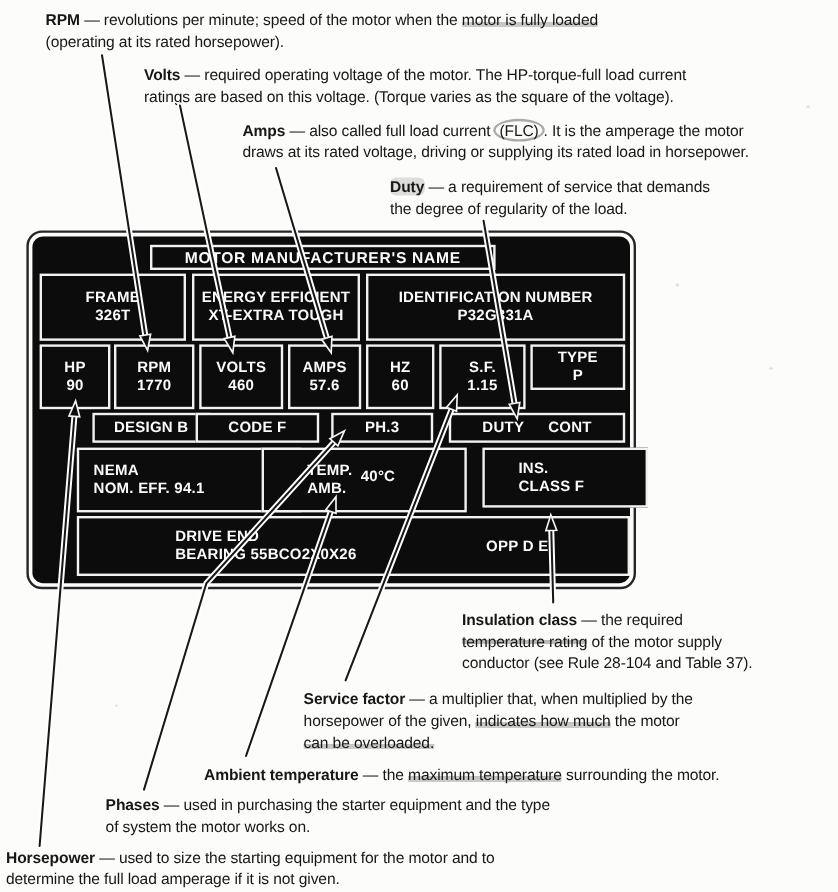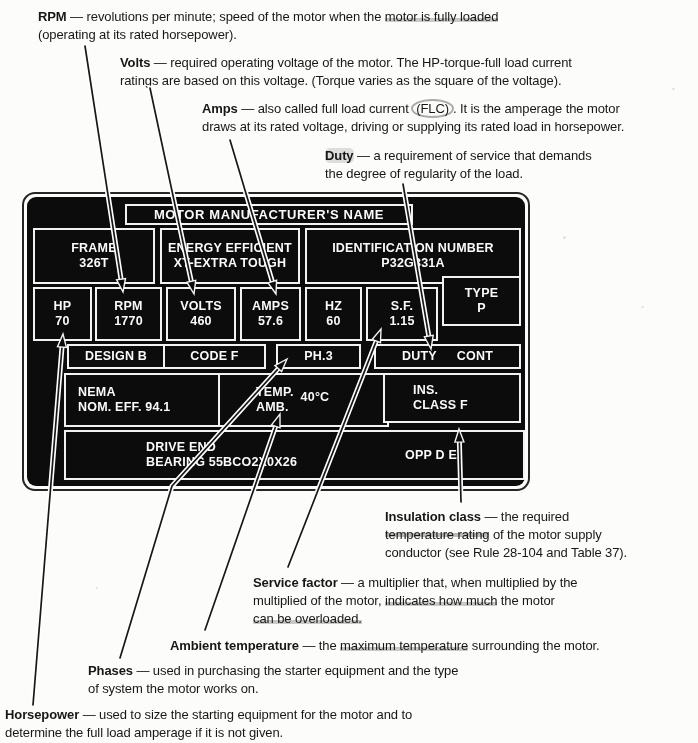--- a/index.html
+++ b/index.html
@@ -59,21 +59,21 @@
   </div>
 
   <div class="ann" style="left:385px;top:508px">
     <div class="ln"><span class="term">Insulation class</span> <span>— the required</span></div>
     <div class="ln"><span class="sm-strike">temperature rating</span><span> of the motor supply</span></div>
     <div class="ln">conductor (see Rule 28-104 and Table 37).</div>
   </div>
 
   <div class="ann" style="left:253px;top:574px">
     <div class="ln"><span class="term">Service factor</span> <span>— a multiplier that, when multiplied by the</span></div>
-    <div class="ln"><span>multiplied of the motor, </span><span class="sm-u">indicates how much</span><span> the motor</span></div>
+    <div class="ln"><span>horsepower of the given, </span><span class="sm-u">indicates how much</span><span> the motor</span></div>
     <div class="ln"><span class="sm-u">can be overloaded.</span></div>
   </div>
 
   <div class="ann" style="left:170px;top:637px">
     <div class="ln"><span class="term">Ambient temperature</span> <span>— the </span><span class="sm-u">maximum temperature</span><span> surrounding the motor.</span></div>
   </div>
 
   <div class="ann" style="left:88px;top:662px">
     <div class="ln"><span class="term">Phases</span> <span>— used in purchasing the starter equipment and the type</span></div>
     <div class="ln">of system the motor works on.</div>
@@ -102,21 +102,21 @@
         <div>ENERGY EFFICIENT</div>
         <div>XT-EXTRA TOUGH</div>
       </div>
       <div class="cell" style="left:278px;top:31px;width:216px;height:56px">
         <div>IDENTIFICATION NUMBER</div>
         <div>P32G331A</div>
       </div>
 
       <div class="cell" style="left:6px;top:90px;width:59px;height:54px">
         <div>HP</div>
-        <div>70</div>
+        <div>90</div>
       </div>
       <div class="cell" style="left:68px;top:90px;width:67px;height:54px">
         <div>RPM</div>
         <div>1770</div>
       </div>
       <div class="cell" style="left:139px;top:90px;width:70px;height:54px">
         <div>VOLTS</div>
         <div>460</div>
       </div>
       <div class="cell" style="left:213px;top:90px;width:61px;height:54px">
@@ -124,45 +124,45 @@
         <div>57.6</div>
       </div>
       <div class="cell" style="left:278px;top:90px;width:57px;height:54px">
         <div>HZ</div>
         <div>60</div>
       </div>
       <div class="cell" style="left:339px;top:90px;width:72px;height:54px">
         <div>S.F.</div>
         <div>1.15</div>
       </div>
-      <div class="cell" style="left:415px;top:79px;width:79px;height:50px">
+      <div class="cell" style="left:415px;top:90px;width:79px;height:38px">
         <div>TYPE</div>
         <div>P</div>
       </div>
 
-      <div class="cell rowline" style="left:40px;top:147px;width:98px;height:25px">DESIGN B</div>
+      <div class="cell rowline" style="left:50px;top:147px;width:98px;height:25px">DESIGN B</div>
       <div class="cell rowline" style="left:136px;top:147px;width:103px;height:25px">CODE F</div>
       <div class="cell rowline" style="left:249px;top:147px;width:85px;height:25px">PH.3</div>
       <div class="cell rowline" style="left:347px;top:147px;width:147px;height:25px">
         <span>DUTY</span>
         <span style="margin-left:20px">CONT</span>
       </div>
 
       <div class="cell left" style="left:37px;top:176px;width:187px;height:54px;padding-left:12px">
         <div>NEMA</div>
         <div>NOM. EFF. 94.1</div>
       </div>
       <div class="cell rowline" style="left:191px;top:176px;width:171px;height:54px;justify-content:flex-start;padding-left:36px">
         <div>
           <div>TEMP.</div>
           <div>AMB.</div>
         </div>
         <span style="margin-left:7px;transform:translateY(-3px)">40°C</span>
       </div>
-      <div class="cell left" style="left:356px;top:176px;width:138px;height:50px;padding-left:28px">
+      <div class="cell left" style="left:375px;top:176px;width:138px;height:50px;padding-left:28px">
         <div>INS.</div>
         <div>CLASS F</div>
       </div>
 
       <div class="cell rowline" style="left:37px;top:233px;width:461px;height:50px;justify-content:center">
         <div style="padding-left:14px">
           <div>DRIVE END</div>
           <div>BEARING 55BCO2X0X26</div>
         </div>
         <div style="padding-left:108px">

